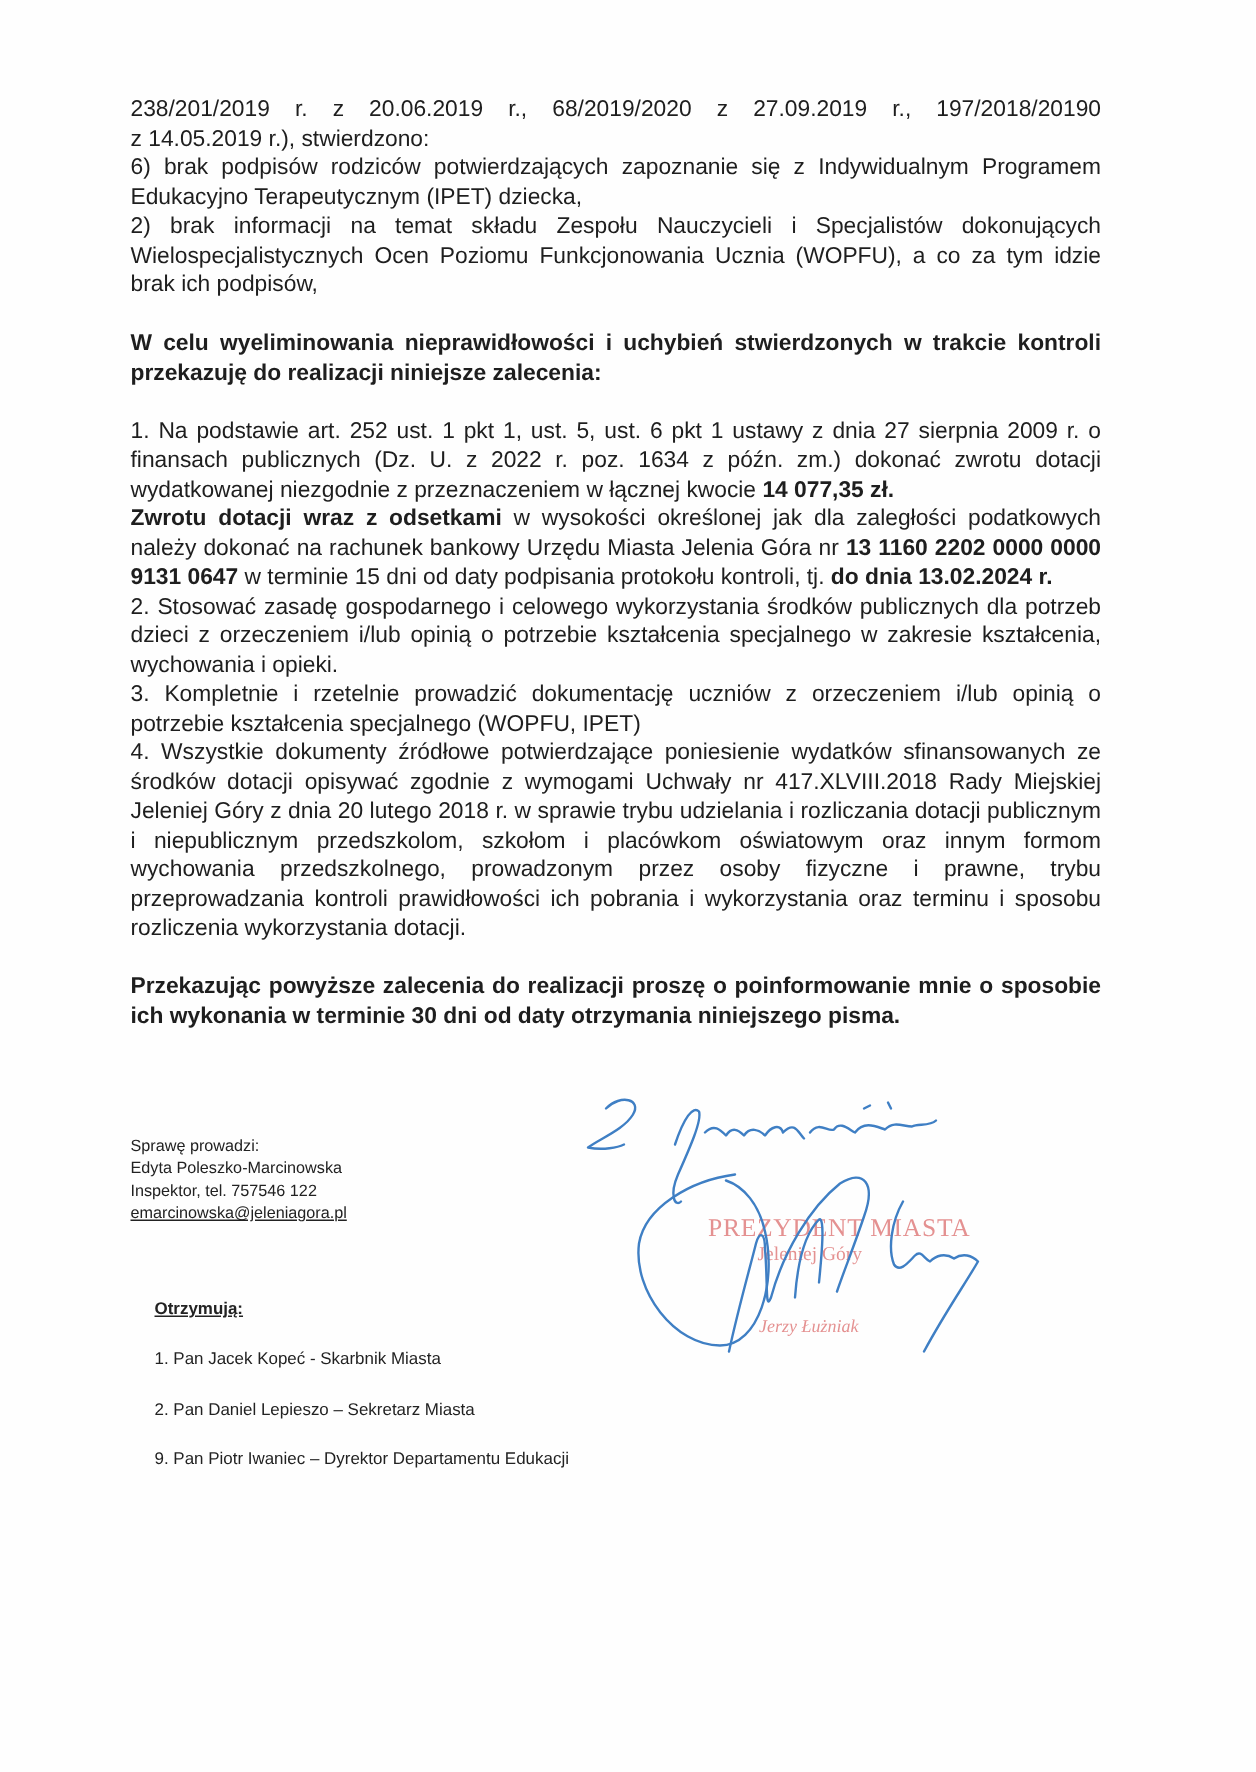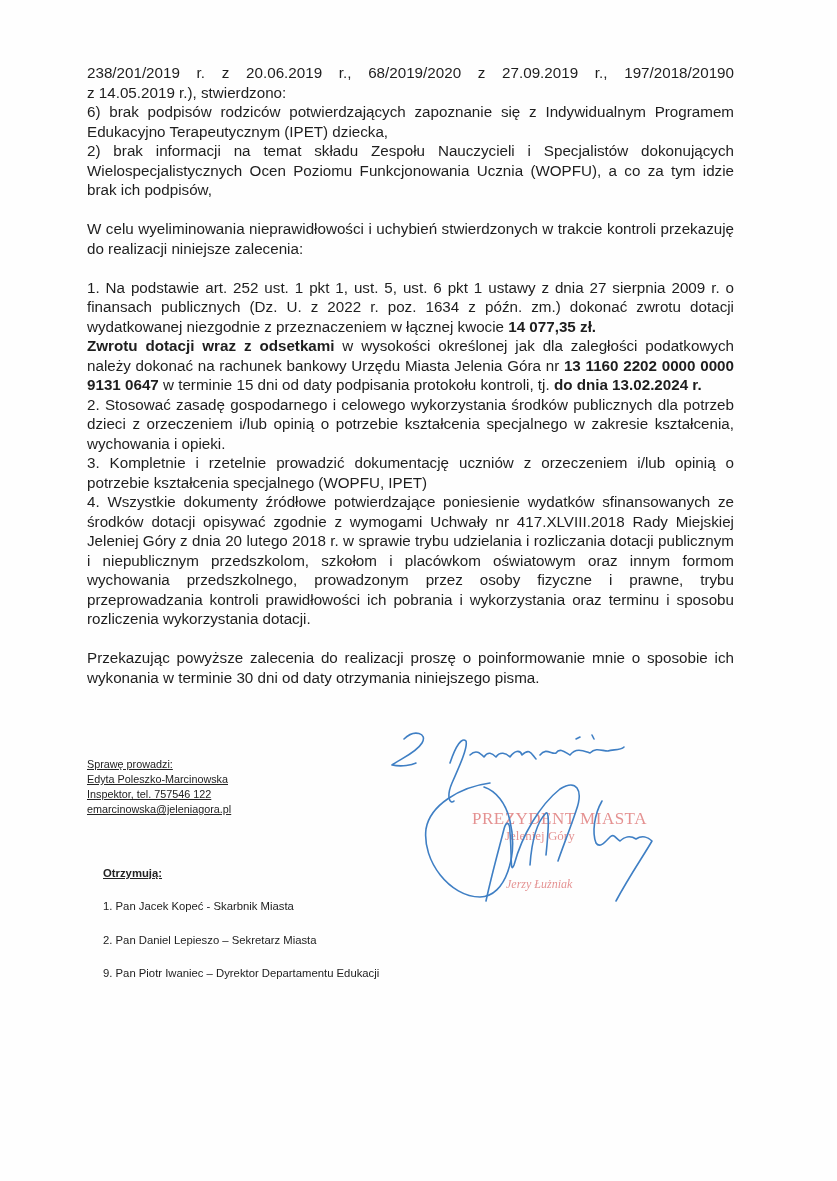--- a/index.html
+++ b/index.html
@@ -3,23 +3,23 @@
 <meta charset="utf-8">
 <style>
   html, body { margin:0; padding:0; background:#ffffff; }
   body { width:837px; height:1181px; position:relative; overflow:hidden; font-family:"Liberation Sans", sans-serif; color:#1e1e1e; }
   .page { position:absolute; left:0; top:0; width:837px; height:1181px; background:#fefefe; }
   .body-text { position:absolute; left:87px; width:647px; font-size:15.2px; line-height:19.5px; text-align:justify; }
   .body-text p { margin:0; }
   .justify-last { text-align-last:justify; }
   .b { font-weight:bold; }
   .gap { height:19.5px; }
-  .heading { font-weight:normal; }
+  .heading { font-weight:bold; }
   .small { position:absolute; left:87px; font-size:10.8px; line-height:15px; color:#222; }
-  .small p { margin:0;text-decoration:underline; }
+  .small p { margin:0; }
   .u { text-decoration:underline; }
   .recipients { position:absolute; left:87px; top:849px; font-size:11.3px; line-height:17.3px; color:#222; }
   .recipients p { margin:16px; }
   .sig { position:absolute; left:380px; top:725px; width:360px; height:180px; }
   .stamp { position:absolute; font-family:"Liberation Serif", serif; color:#e07f7f; opacity:0.85; }
 </style>
 </head>
 <body>
 
 <div class="page">

